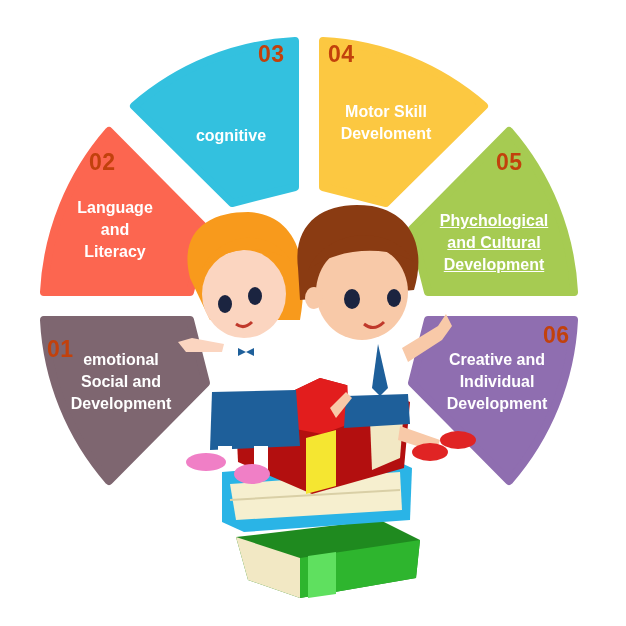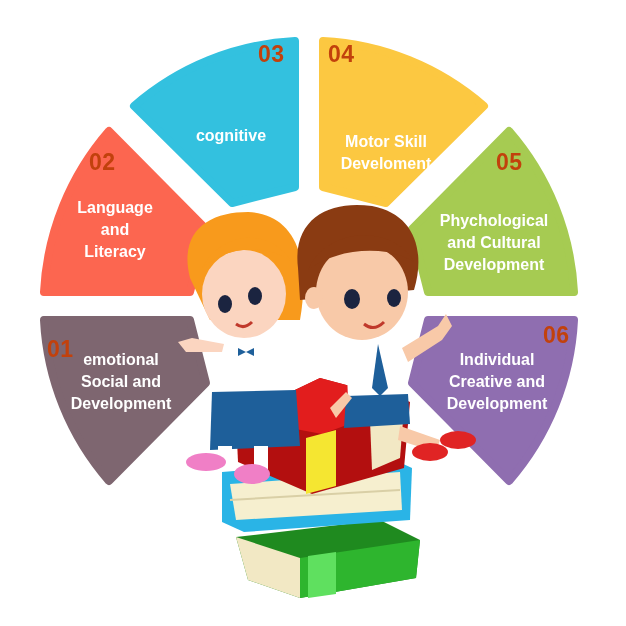--- a/index.html
+++ b/index.html
@@ -41,32 +41,32 @@
     <span>Development</span>
   </div>
   <div class="seg-label" style="left:66px; top:197px; width:98px;">
     <span>Language</span>
     <span>and</span>
     <span>Literacy</span>
   </div>
   <div class="seg-label" style="left:181px; top:113px; width:100px;margin-top:12px;">
     <span>cognitive</span>
   </div>
-  <div class="seg-label" style="left:328px; top:101px; width:116px;margin-top:30px;">
+  <div class="seg-label" style="left:328px; top:101px; width:116px;">
     <span>Motor Skill</span>
     <span>Develoment</span>
   </div>
-  <div class="seg-label" style="left:430px; top:210px; width:128px;">
+  <div class="seg-label" style="left:430px; top:210px; width:128px;text-decoration:underline;">
     <span>Phychological</span>
     <span>and Cultural</span>
     <span>Development</span>
   </div>
   <div class="seg-label" style="left:438px; top:349px; width:118px;">
+    <span>Creative and</span>
     <span>Individual</span>
-    <span>Creative and</span>
     <span>Development</span>
   </div>
 
   <svg class="layer" viewBox="0 0 626 626">
 
     <g>
       <path d="M236 537 L380 520 L420 540 L416 578 L300 598 L248 580 Z" fill="#1f8a1f"></path>
       <path d="M236 537 L300 558 L300 598 L248 580 Z" fill="#f2e8c4"></path>
       <path d="M300 558 L420 540 L416 578 L300 598 Z" fill="#2eb52e"></path>
       <path d="M308 556 L336 552 L336 594 L308 598 Z" fill="#5fe05f"></path>

